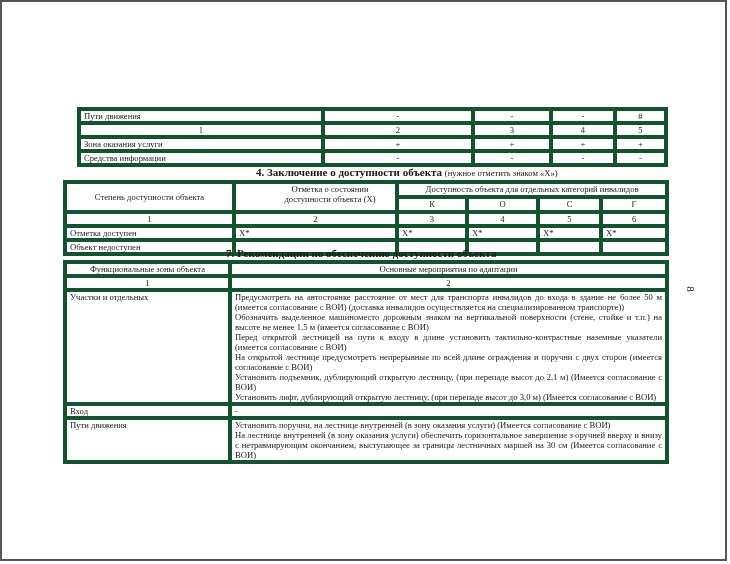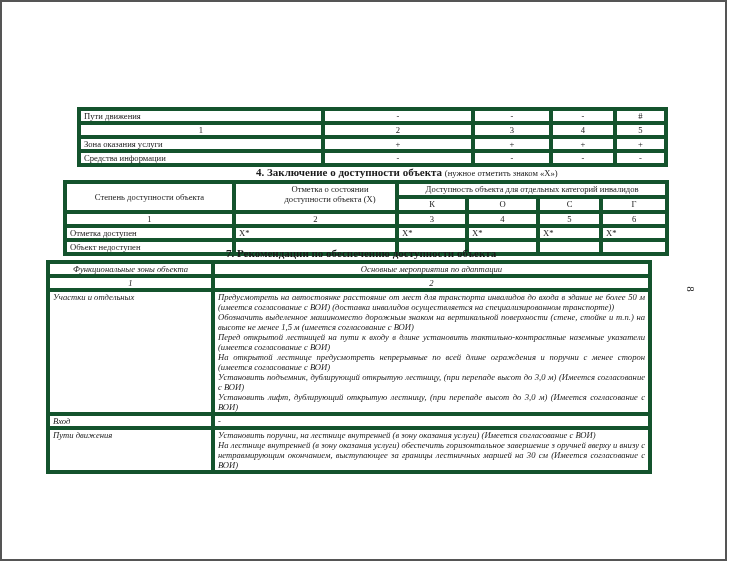--- a/index.html
+++ b/index.html
@@ -115,42 +115,42 @@
     <td></td>
     <td></td>
     <td></td>
     <td></td>
   </tr>
 </tbody>
   </table>
 
 <div class="h" style="left:226px; top:247px;">7. Рекомендации по обеспечению доступности объекта</div>
 
-<table style="left:46px; top:260px; width:602px;font-style:italic;">
+<table style="left:63px; top:260px; width:602px;">
   <colgroup>
       <col style="width:165px">
       <col style="width:437px">
     </colgroup>
   <tbody>
       <tr>
     <td class="c">Функциональные зоны объекта</td>
     <td class="c">Основные мероприятия по адаптации</td>
   </tr>
   <tr>
     <td class="c">1</td>
     <td class="c">2</td>
   </tr>
   <tr>
     <td>Участки и отдельных</td>
     <td class="just">
       <div>Предусмотреть на автостоянке расстояние от мест для транспорта инвалидов до входа в здание не более 50 м  (имеется согласование с ВОИ) (доставка инвалидов осуществляется на специализированном транспорте))</div>
       <div>Обозначить выделенное машиноместо дорожным знаком на вертикальной поверхности (стене, стойке и т.п.) на высоте не менее 1,5 м (имеется согласование с ВОИ)</div>
       <div>Перед открытой лестницей на пути к входу в длине установить тактильно-контрастные наземные указатели  (имеется согласование с ВОИ)</div>
-      <div>На открытой лестнице предусмотреть непрерывные по всей длине ограждения и поручни с менее сторон (имеется согласование с ВОИ)</div>
-      <div>Установить подъемник, дублирующий открытую лестницу, (при перепаде высот до 3,0 м) (Имеется согласование с ВОИ)</div>
+      <div>На открытой лестнице предусмотреть непрерывные по всей длине ограждения и поручни с двух сторон (имеется согласование с ВОИ)</div>
+      <div>Установить подъемник, дублирующий открытую лестницу, (при перепаде высот до 2,1 м) (Имеется согласование с ВОИ)</div>
       <div>Установить лифт, дублирующий открытую лестницу, (при перепаде высот до 3,0 м) (Имеется согласование с ВОИ)</div>
     </td>
   </tr>
   <tr>
     <td>Вход</td>
     <td>-</td>
   </tr>
   <tr>
     <td>Пути движения</td>
     <td class="just">

